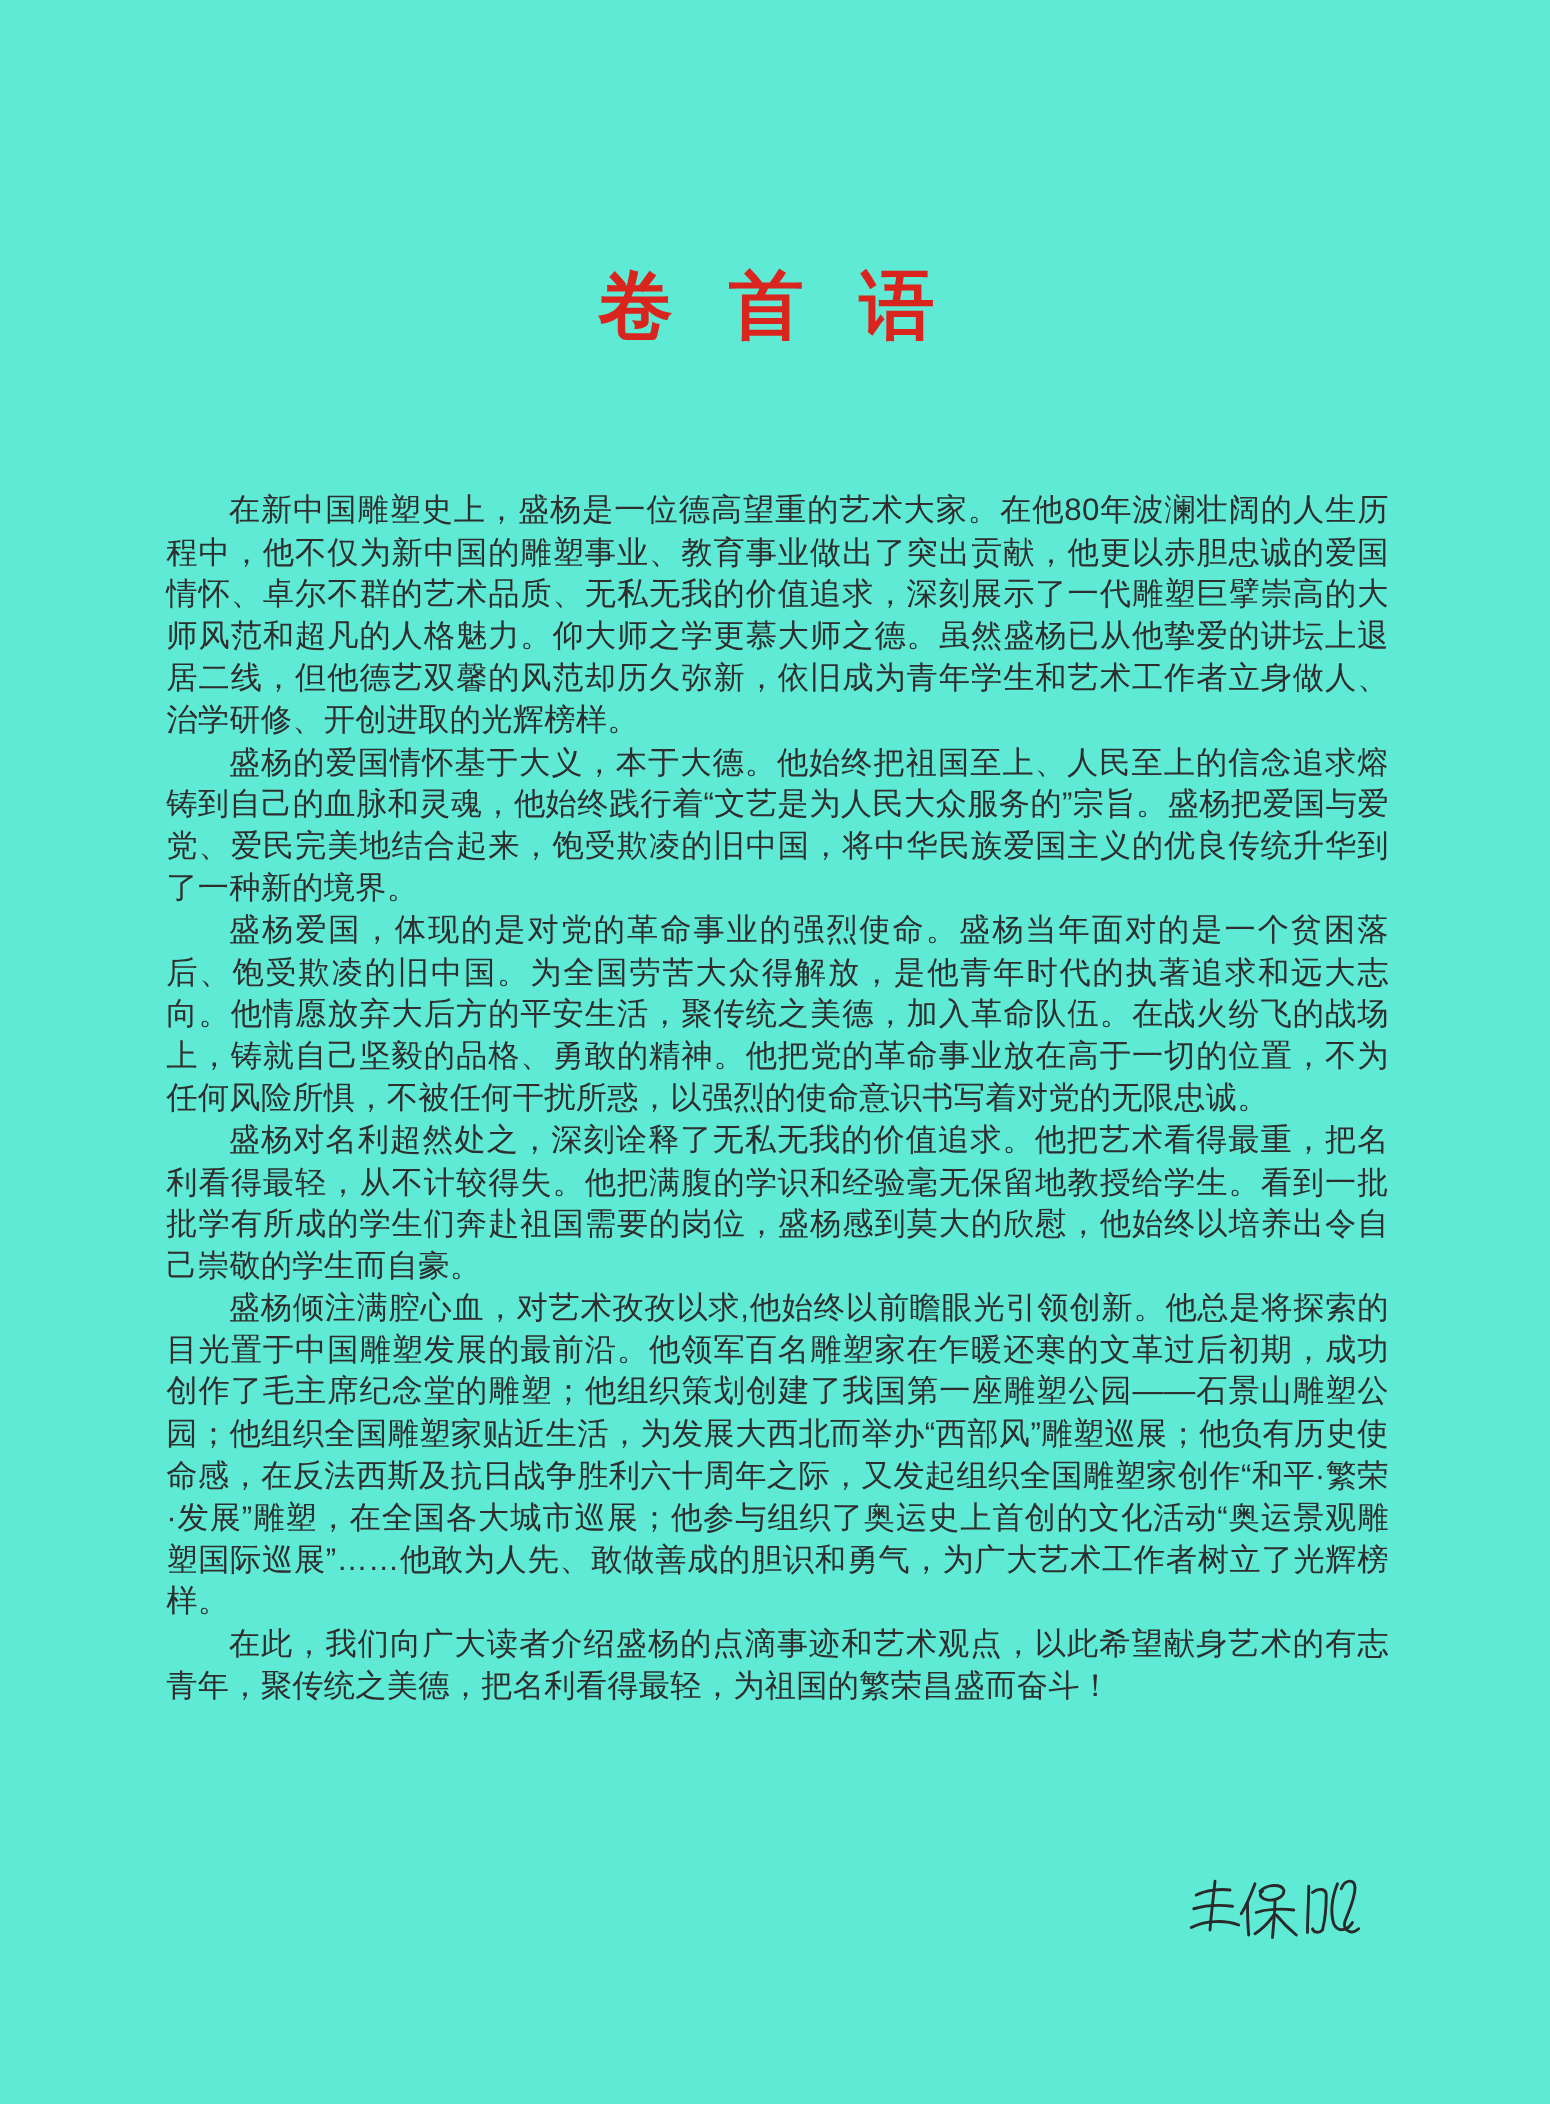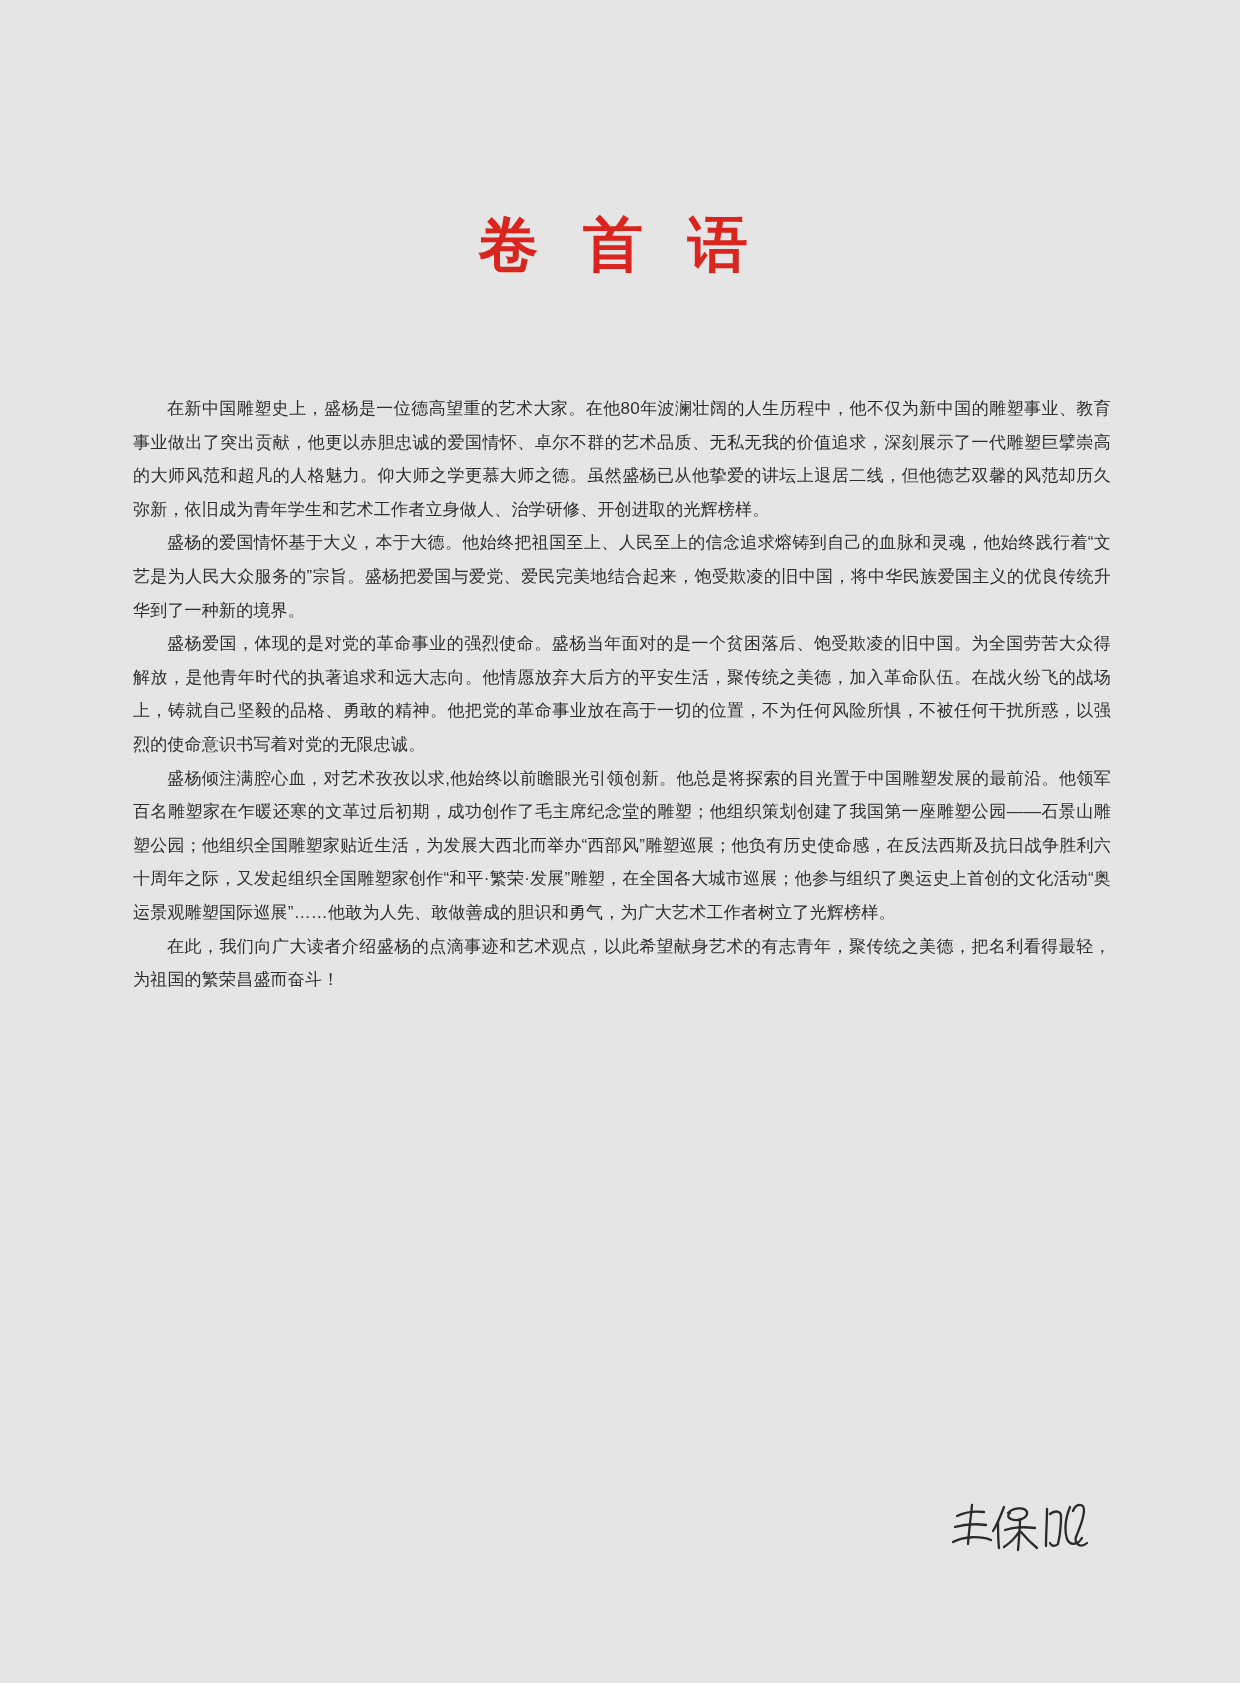--- a/index.html
+++ b/index.html
@@ -4,21 +4,21 @@
 <style>
   html, body {
     margin: 0;
     padding: 0;
     background: #ffffff;
   }
   .page {
     position: relative;
     width: 1240px;
     height: 1683px;
-    background: #e5e5e5;
+    background: #5eead4;
     overflow: hidden;
     font-family: "Liberation Sans", "DejaVu Sans", sans-serif;
   }
   .title {
     position: absolute;
     top: 205px;
     left: 0;
     width: 100%;
     margin: 0;
     text-align: center;
@@ -27,21 +27,21 @@
     letter-spacing: 14px;
     color: #d9251d;
     font-family: "Liberation Sans", "DejaVu Sans", sans-serif;
   }
   .body-text {
     position: absolute;
     top: 392px;
     left: 133px;
     width: 978px;
     color: #2e2e2e;
-    font-size: 17px;
+    font-size: 25px;
     line-height: 33.6px;
     text-align: justify;
     text-justify: inter-ideograph;
     letter-spacing: 0.2px;
   }
   .body-text p {
     margin: 0;
     text-indent: 2em;
   }
   .signature {
@@ -67,20 +67,21 @@
 <body>
 
 <div class="page">
 
   <h1 class="title" style="color: rgb(217, 37, 29);">卷 首 语</h1>
 
   <div class="body-text">
     <p>在新中国雕塑史上，盛杨是一位德高望重的艺术大家。在他80年波澜壮阔的人生历程中，他不仅为新中国的雕塑事业、教育事业做出了突出贡献，他更以赤胆忠诚的爱国情怀、卓尔不群的艺术品质、无私无我的价值追求，深刻展示了一代雕塑巨擘崇高的大师风范和超凡的人格魅力。仰大师之学更慕大师之德。虽然盛杨已从他挚爱的讲坛上退居二线，但他德艺双馨的风范却历久弥新，依旧成为青年学生和艺术工作者立身做人、治学研修、开创进取的光辉榜样。</p>
     <p>盛杨的爱国情怀基于大义，本于大德。他始终把祖国至上、人民至上的信念追求熔铸到自己的血脉和灵魂，他始终践行着“文艺是为人民大众服务的”宗旨。盛杨把爱国与爱党、爱民完美地结合起来，饱受欺凌的旧中国，将中华民族爱国主义的优良传统升华到了一种新的境界。</p>
     <p>盛杨爱国，体现的是对党的革命事业的强烈使命。盛杨当年面对的是一个贫困落后、饱受欺凌的旧中国。为全国劳苦大众得解放，是他青年时代的执著追求和远大志向。他情愿放弃大后方的平安生活，聚传统之美德，加入革命队伍。在战火纷飞的战场上，铸就自己坚毅的品格、勇敢的精神。他把党的革命事业放在高于一切的位置，不为任何风险所惧，不被任何干扰所惑，以强烈的使命意识书写着对党的无限忠诚。</p>
+    <p>盛杨对名利超然处之，深刻诠释了无私无我的价值追求。他把艺术看得最重，把名利看得最轻，从不计较得失。他把满腹的学识和经验毫无保留地教授给学生。看到一批批学有所成的学生们奔赴祖国需要的岗位，盛杨感到莫大的欣慰，他始终以培养出令自己崇敬的学生而自豪。</p>
     <p>盛杨倾注满腔心血，对艺术孜孜以求,他始终以前瞻眼光引领创新。他总是将探索的目光置于中国雕塑发展的最前沿。他领军百名雕塑家在乍暖还寒的文革过后初期，成功创作了毛主席纪念堂的雕塑；他组织策划创建了我国第一座雕塑公园——石景山雕塑公园；他组织全国雕塑家贴近生活，为发展大西北而举办“西部风”雕塑巡展；他负有历史使命感，在反法西斯及抗日战争胜利六十周年之际，又发起组织全国雕塑家创作“和平·繁荣·发展”雕塑，在全国各大城市巡展；他参与组织了奥运史上首创的文化活动“奥运景观雕塑国际巡展”……他敢为人先、敢做善成的胆识和勇气，为广大艺术工作者树立了光辉榜样。</p>
     <p>在此，我们向广大读者介绍盛杨的点滴事迹和艺术观点，以此希望献身艺术的有志青年，聚传统之美德，把名利看得最轻，为祖国的繁荣昌盛而奋斗！</p>
   </div>
 
   <div class="signature" aria-label="handwritten signature">
     <svg viewBox="0 0 145 72" xmlns="http://www.w3.org/2000/svg">
 
       <path class="sig-stroke" d="M9,24 C17,20 28,19 36,20"></path>
       <path class="sig-stroke" d="M24,13 C23,24 21,38 20,52"></path>
       <path class="sig-stroke" d="M7,35 C17,32 30,32 38,33"></path>

